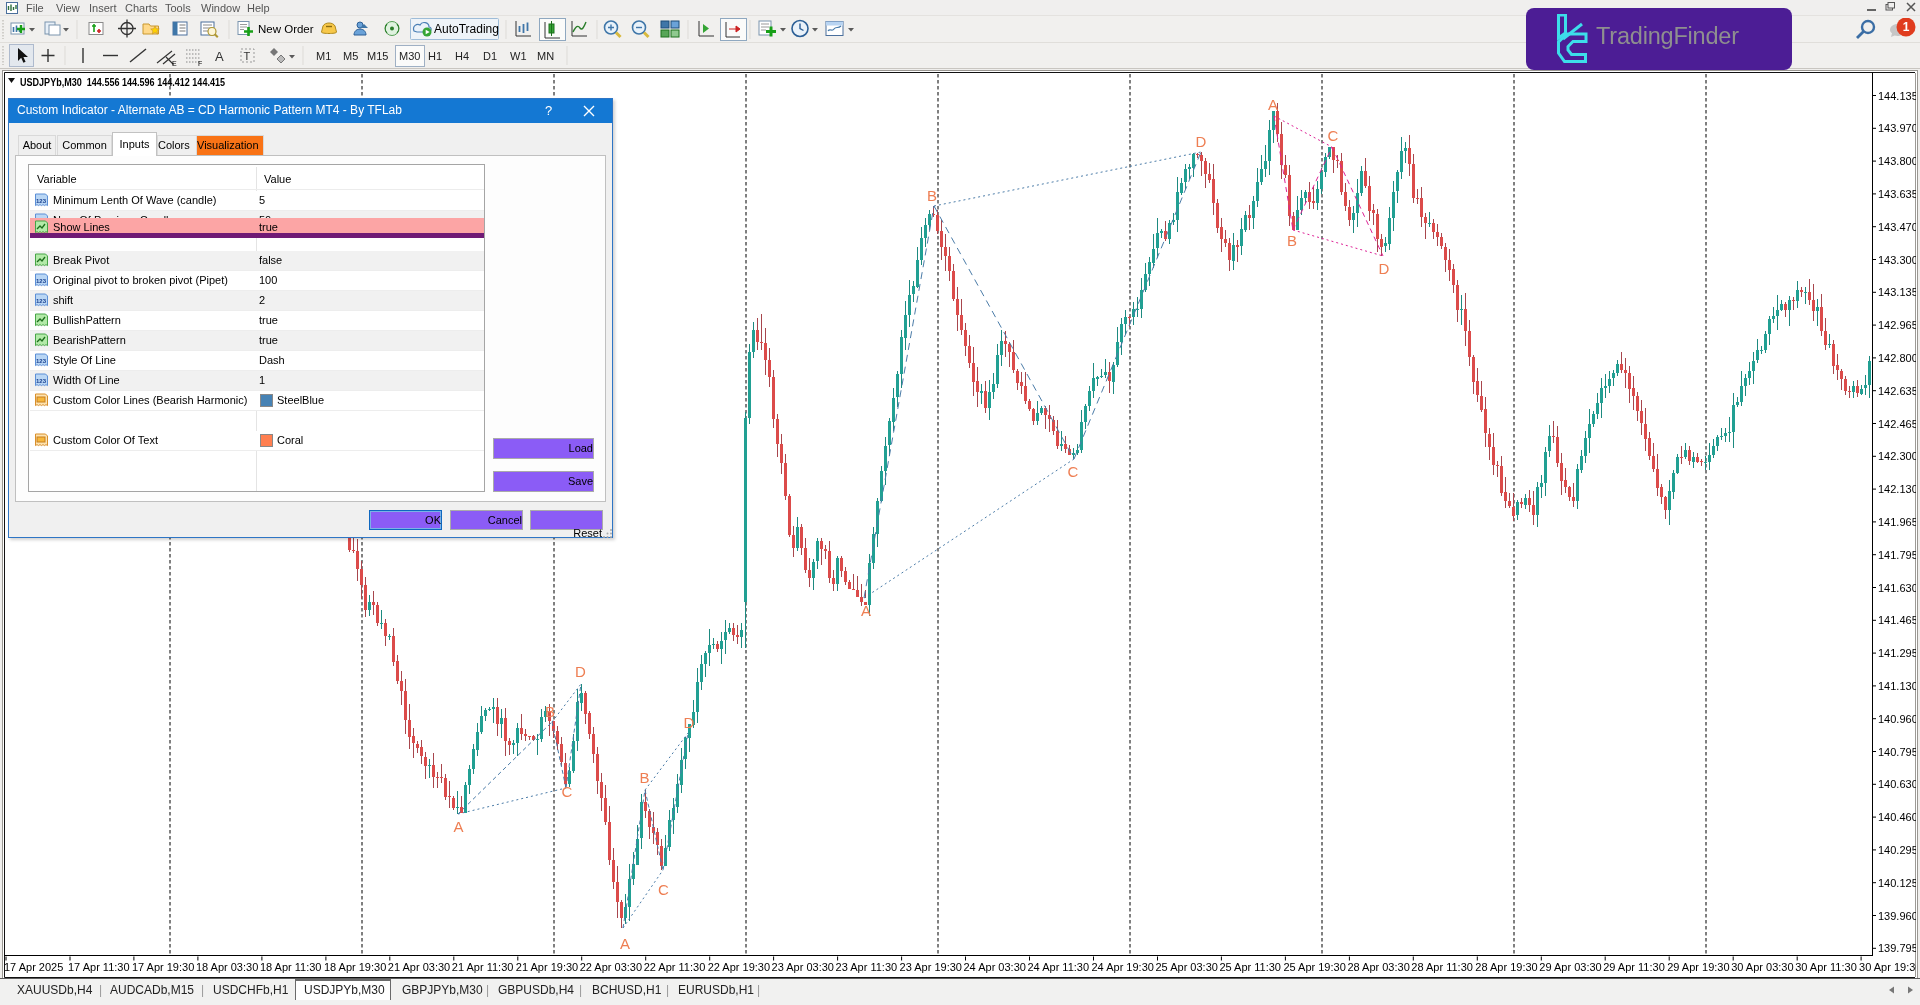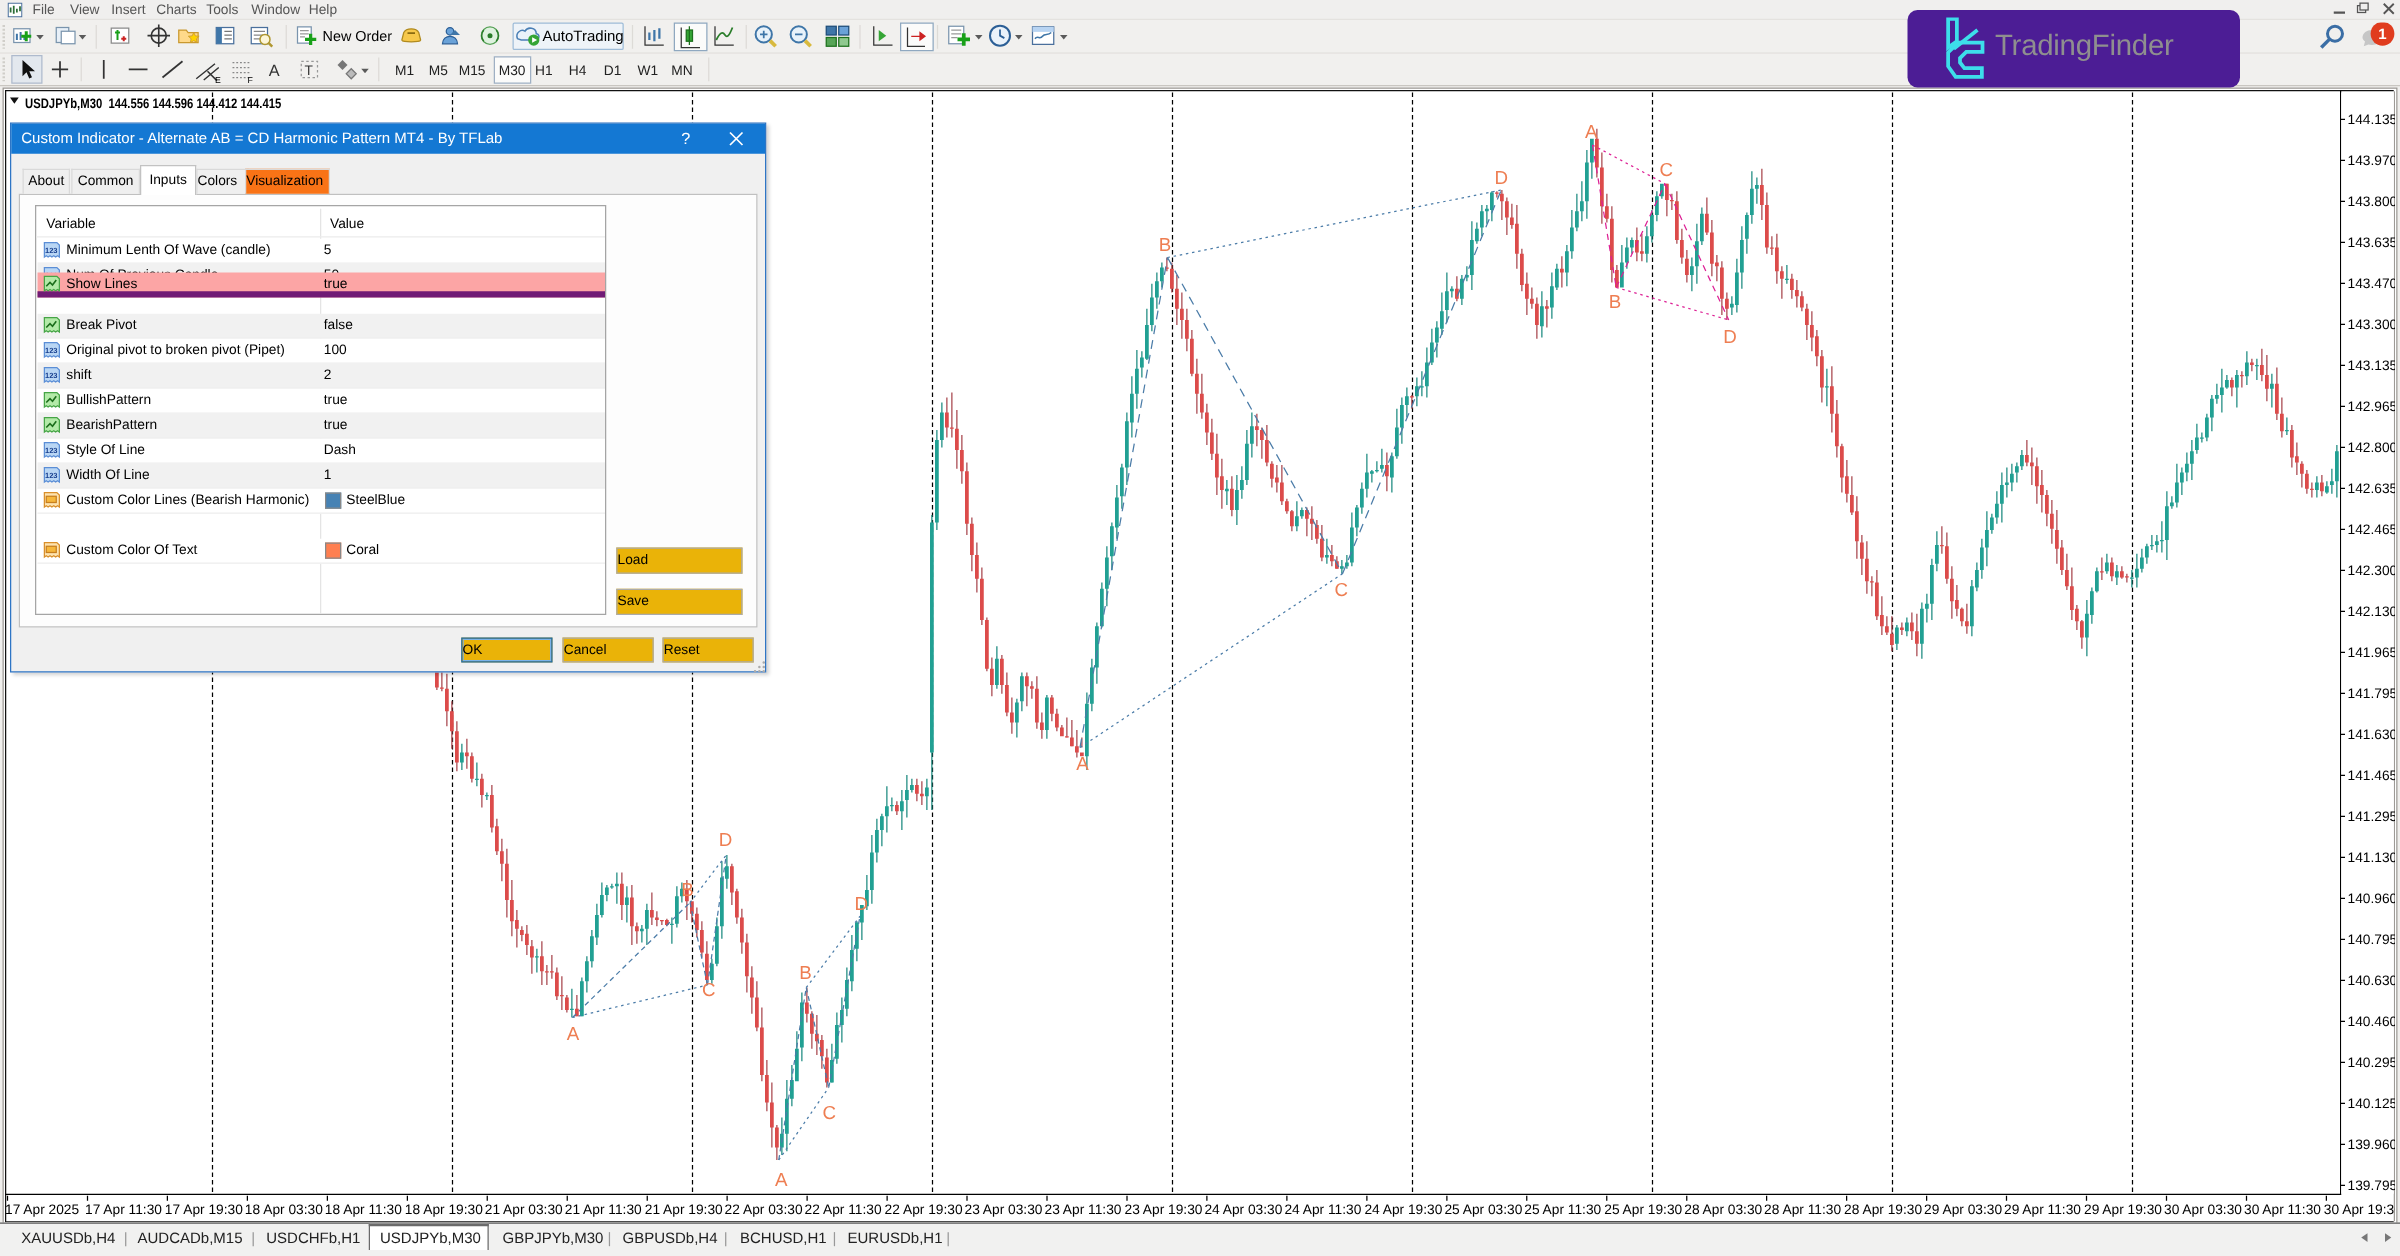--- a/index.html
+++ b/index.html
@@ -8,22 +8,22 @@
 .ax{font-size:11px;fill:#000}
 .tk{stroke:#000;stroke-width:1;fill:none}
 .grid{stroke:#000;stroke-width:1;stroke-dasharray:3.5 2.5;fill:none}
 .wg{stroke:#1d8a80;stroke-width:1;fill:none}
 .wr{stroke:#a8464d;stroke-width:1;fill:none}
 .bg{fill:#21a093}
 .br{fill:#dc4b4a}
 .plab{font-size:15px;fill:#ee7e52;text-anchor:middle}
 .mi{font-size:11px;color:#555}
 .tbtn{font-size:12px;color:#222}
-.btn{position:absolute;background:#eab308;border:1px solid #aaa;font-size:11px;color:#000;
-text-align:left;font-family:"Liberation Sans",sans-serif}
+.btn{position:absolute;background:#8b5cf6;border:1px solid #aaa;font-size:11px;color:#000;
+text-align:right;font-family:"Liberation Sans",sans-serif}
 </style></head><body>
 
 <div class="abs" style="left:0;top:0;width:1920px;height:16px;background:#f0efee;border-bottom:1px solid #e4e2df">
   <svg class="abs" style="left:6px;top:2px" width="12" height="12" viewBox="0 0 12 12">
       <rect x="0.5" y="0.5" width="11" height="11" fill="#fff" stroke="#4a6f9c"></rect>
       <path d="M2.5 8V4M5 9V2.5M7.5 8V5M10 7V3" stroke="#2c6e38" stroke-width="1.4"></path>
     </svg>
   <span class="abs mi" style="left:26px;top:2px">File</span>
   <span class="abs mi" style="left:56px;top:2px">View</span>
   <span class="abs mi" style="left:89px;top:2px">Insert</span>
@@ -506,21 +506,21 @@
           </svg></span>
         <span style="position:absolute;left:23px;top:3px;font-size:11px;color:#000">Custom Color Of Text</span>
         <span style="position:absolute;left:230px;top:3px;width:13px;height:13px;background:#FF7F50;border:1px solid #888"></span>
         <span style="position:absolute;left:247px;top:3px;font-size:11px;color:#000">Coral</span>
       </div>
   </div>
   <div class="btn" style="left:484px;top:339px;width:101px;height:21px;padding-top:3px">Load</div>
   <div class="btn" style="left:484px;top:372px;width:101px;height:21px;padding-top:3px">Save</div>
   <div class="btn" style="left:360px;top:410.5px;width:73px;height:20px;padding-top:3px;border:1px solid #0f68c0;box-shadow:inset 0 0 0 1px #7ab2e8">OK</div>
   <div class="btn" style="left:441px;top:410.5px;width:73px;height:20px;padding-top:3px">Cancel</div>
-  <div class="btn" style="left:521px;top:410.5px;width:73px;height:20px;padding-top:3px">Reset</div>
+  <div class="btn" style="left:521px;top:410.5px;width:73px;height:20px;padding-top:16px">Reset</div>
   <svg class="abs" style="left:594px;top:429px" width="10" height="10">
       <circle cx="8" cy="2" r="1" fill="#aaa"></circle>
       <circle cx="8" cy="5.5" r="1" fill="#aaa"></circle>
       <circle cx="4.5" cy="5.5" r="1" fill="#aaa"></circle>
       <circle cx="8" cy="9" r="1" fill="#aaa"></circle>
       <circle cx="4.5" cy="9" r="1" fill="#aaa"></circle>
       <circle cx="1" cy="9" r="1" fill="#aaa"></circle>
     </svg>
 </div>
 

